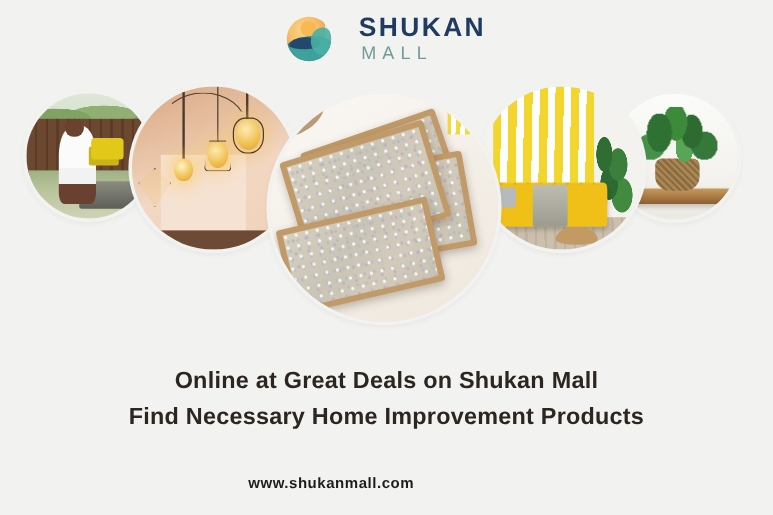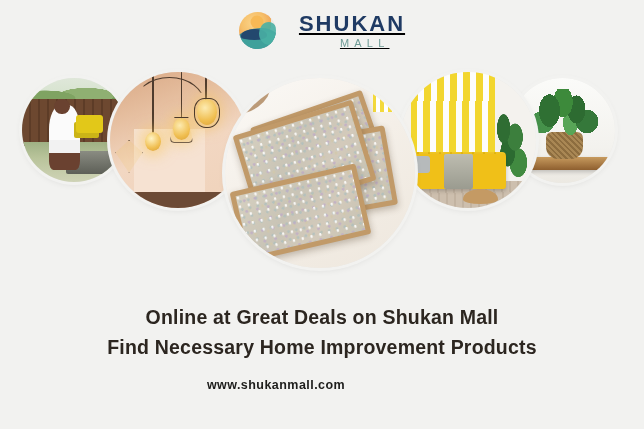--- a/index.html
+++ b/index.html
@@ -26,21 +26,20 @@
   
   .logo-row {
     position: absolute;
     top: 12px;
     left: 0;
     width: 644px;
     display: flex;
     justify-content: center;
     align-items: center;
     gap: 23px;
-    text-decoration: underline;
   }
   .logo-mark {
     position: relative;
     width: 37px;
     height: 37px;
     border-radius: 50%;
     overflow: hidden;
     background: radial-gradient(circle at 38% 30%, #fbd48a 0%, #f6c06a 34%, #f0a95c 52%, #e9e9e4 53%);
     flex: 0 0 auto;
   }
@@ -85,27 +84,26 @@
   }
 
   .logo-words { display: flex; flex-direction: column; line-height: 1; }
   .logo-name {
     font-size: 22px;
     font-weight: 700;
     letter-spacing: 2.0px;
     color: #1f3a63;
   }
   .logo-sub {
-    font-size: 11px;
+    font-size: 15px;
     font-weight: 500;
     letter-spacing: 5.2px;
     color: #6f9c96;
     margin-top: 3px;
     padding-left: 2px;
-    margin-left: 39px;
   }
 
   
   .circle-cluster {
     position: absolute;
     top: 0; left: 0;
     width: 644px; height: 290px;
   }
   .photo-circle {
     position: absolute;
@@ -248,21 +246,21 @@
     font-size: 19.5px;
     font-weight: 700;
     line-height: 1.52;
     letter-spacing: .2px;
   }
   .headline .ln { display: block; }
 
   
   .footer-url {
     position: absolute;
-    left: 0; top: 378px;
+    left: 0; top: 396px;
     width: 552px;
     text-align: center;
     color: #1d1d1b;
     font-size: 12.5px;
     font-weight: 700;
     letter-spacing: .45px;
   }
 </style>
 </head>
 <body>

